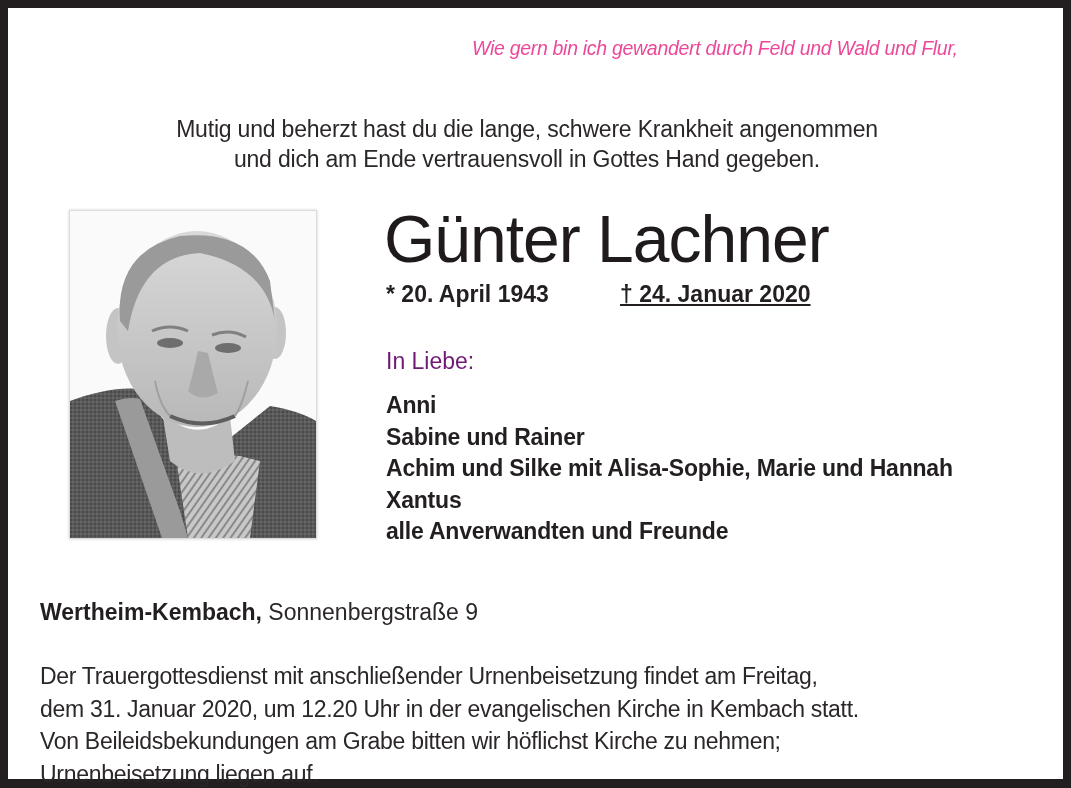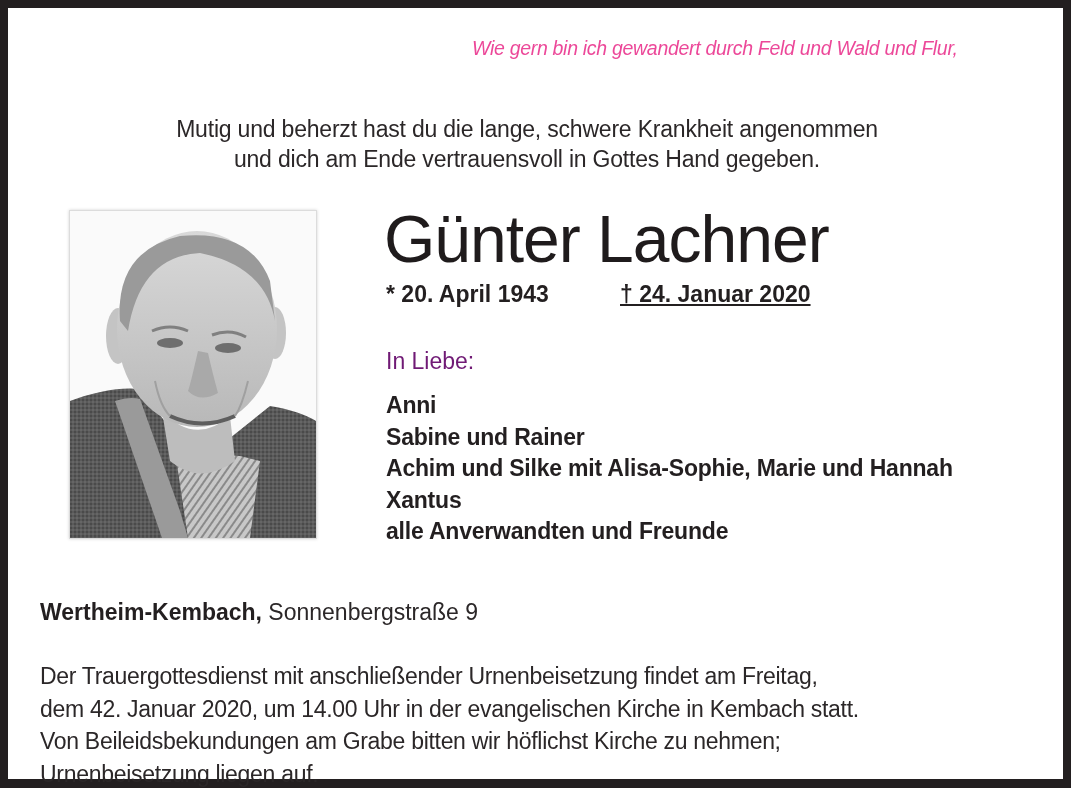--- a/index.html
+++ b/index.html
@@ -189,16 +189,16 @@
   <div>alle Anverwandten und Freunde</div>
 </div>
 
 <div class="abs address">
   <span class="place">Wertheim-Kembach,</span>
   <span>Sonnenbergstraße 9</span>
 </div>
 
 <div class="abs service">
   <div>Der Trauergottesdienst mit anschließender Urnenbeisetzung findet am Freitag,</div>
-  <div>dem 42. Januar 2020, um 14.00 Uhr in der evangelischen Kirche in Kembach statt.</div>
+  <div>dem 31. Januar 2020, um 12.20 Uhr in der evangelischen Kirche in Kembach statt.</div>
   <div>Von Beileidsbekundungen am Grabe bitten wir höflichst Kirche zu nehmen;</div>
   <div>Urnenbeisetzung liegen auf.</div>
 </div>
 
 </body></html>

